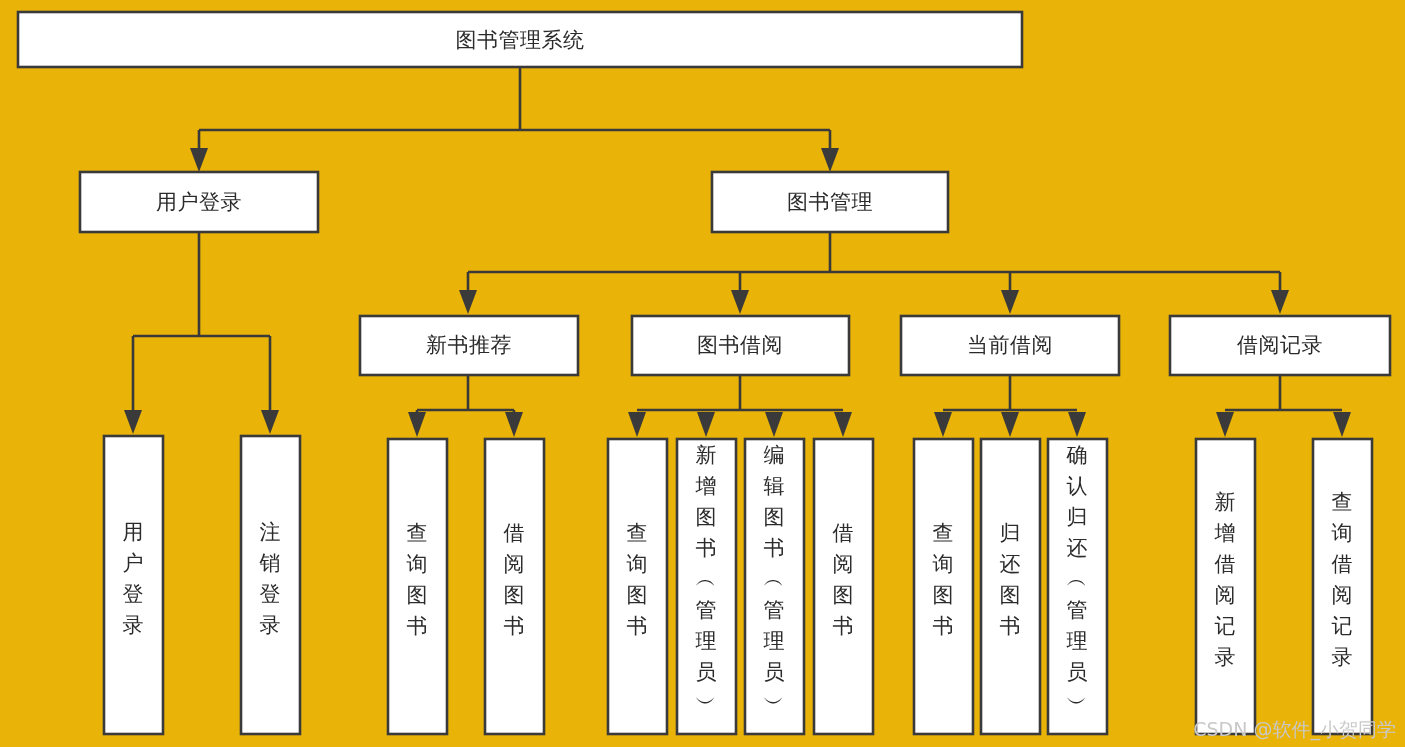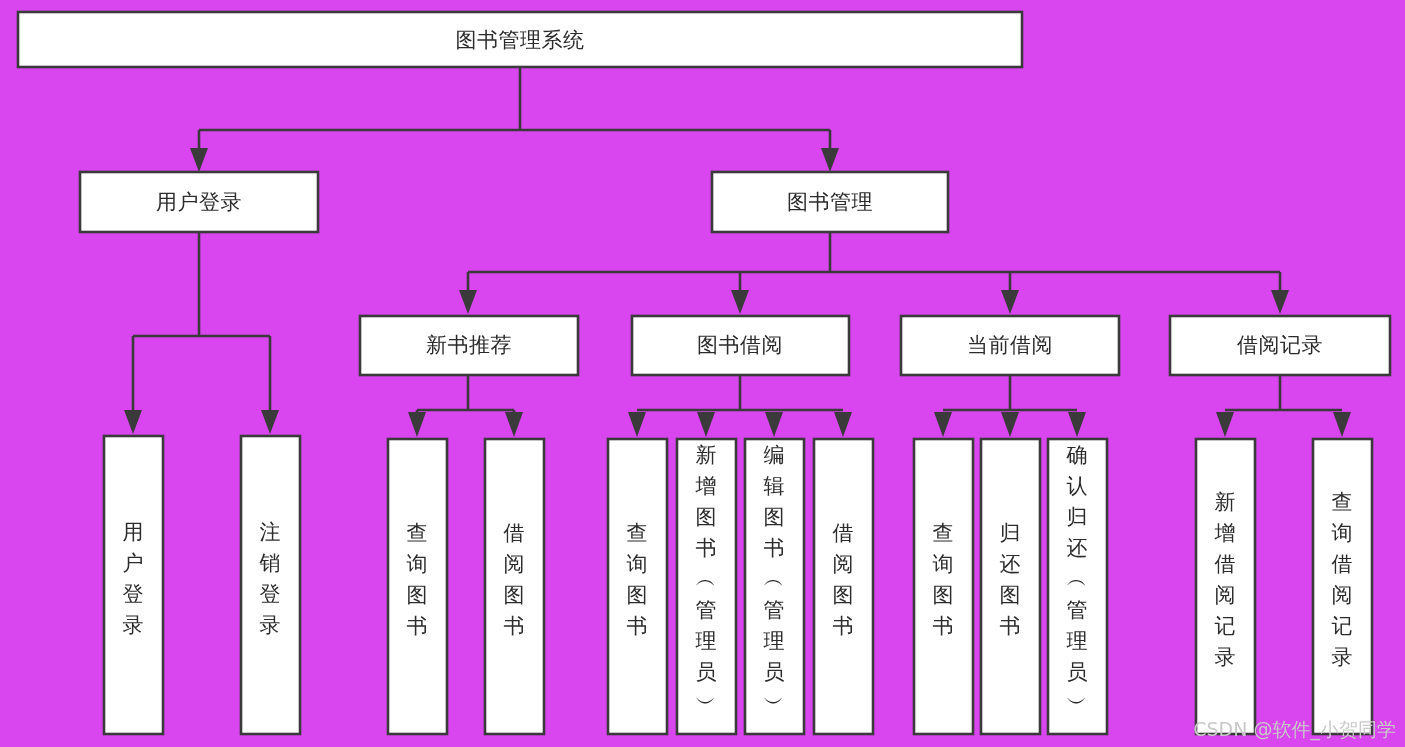--- a/index.html
+++ b/index.html
@@ -8,21 +8,21 @@
     padding: 0;
     background: #ffffff;
   }
   body {
     font-family: "DejaVu Sans", "Liberation Sans", sans-serif;
   }
   #diagram-root {
     position: relative;
     width: 1405px;
     height: 747px;
-    background: #d946ef;
+    background: #eab308;
     overflow: hidden;
   }
   svg#tree-svg {
     position: absolute;
     left: 0;
     top: 0;
     width: 1405px;
     height: 747px;
     display: block;
   }

